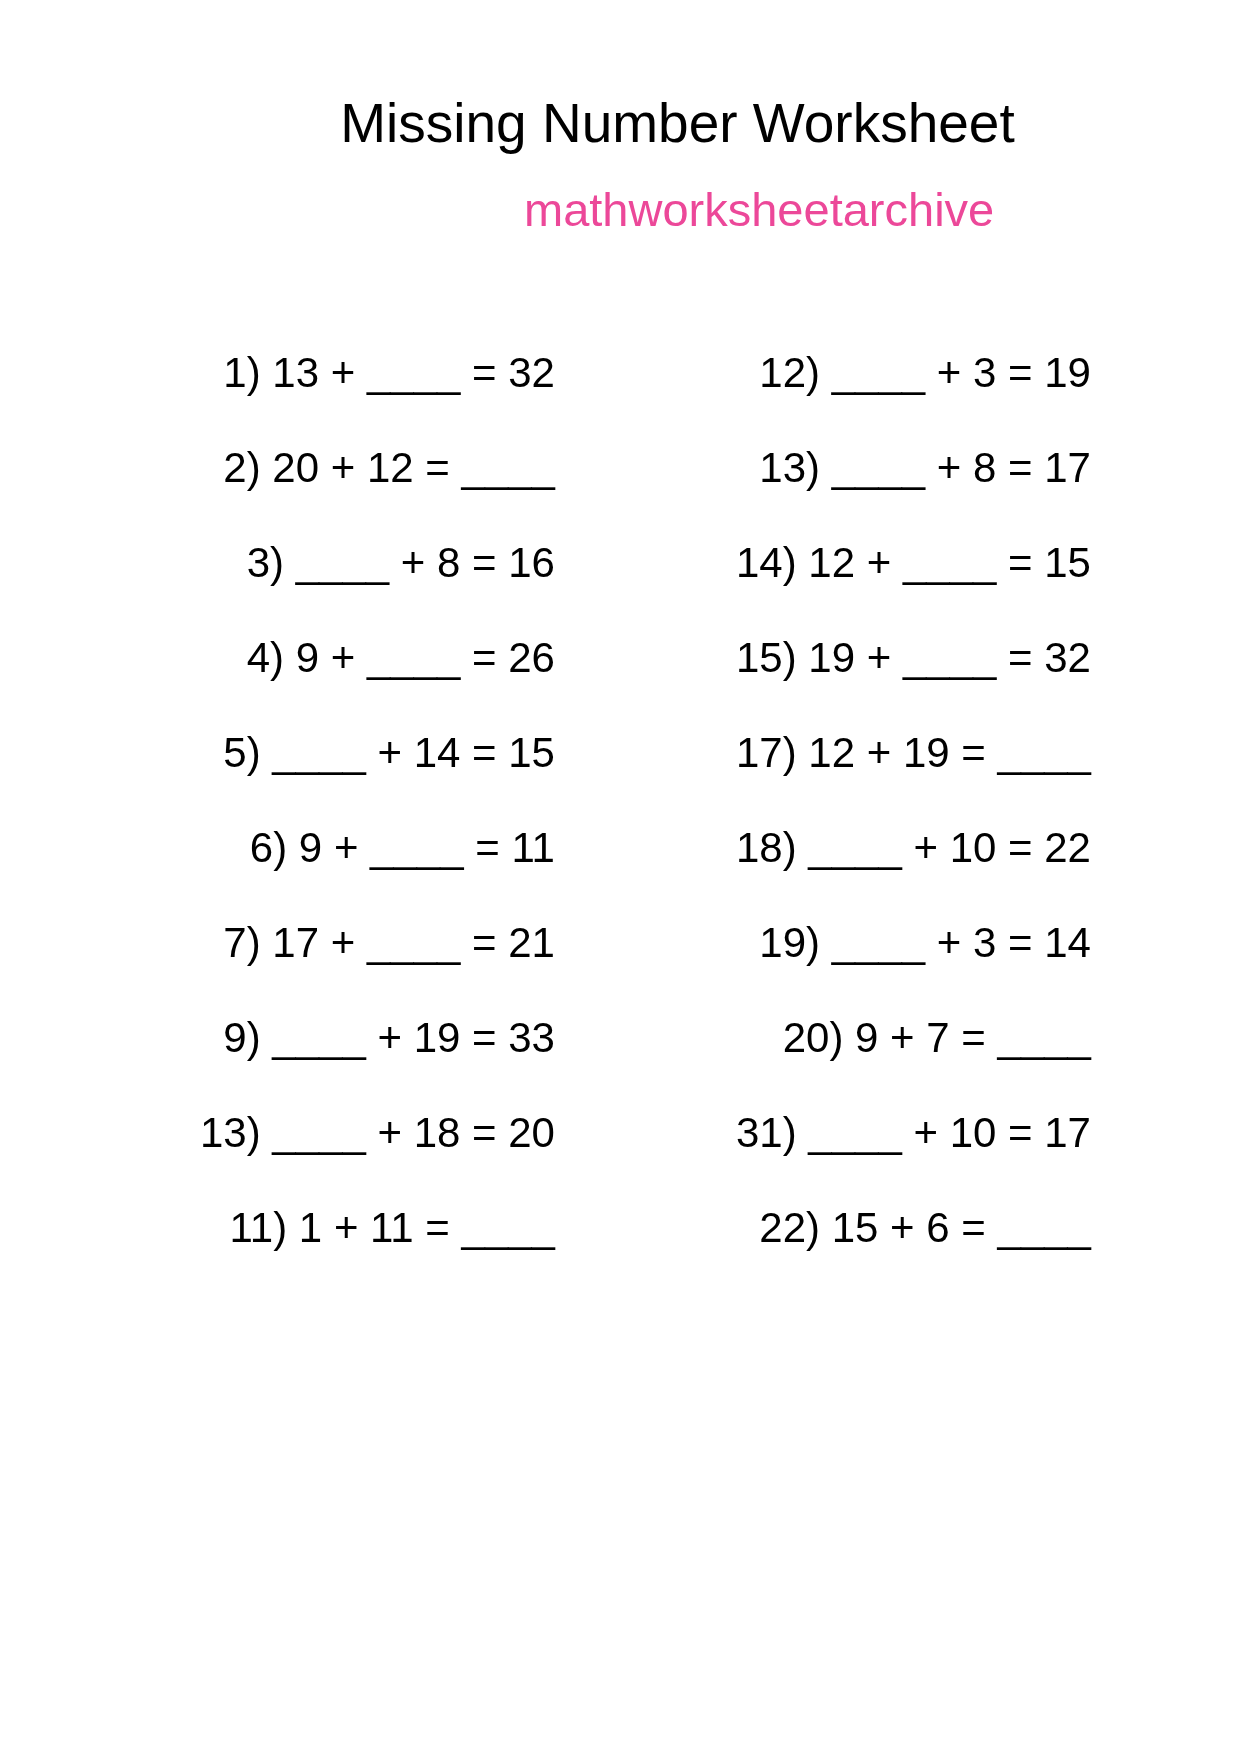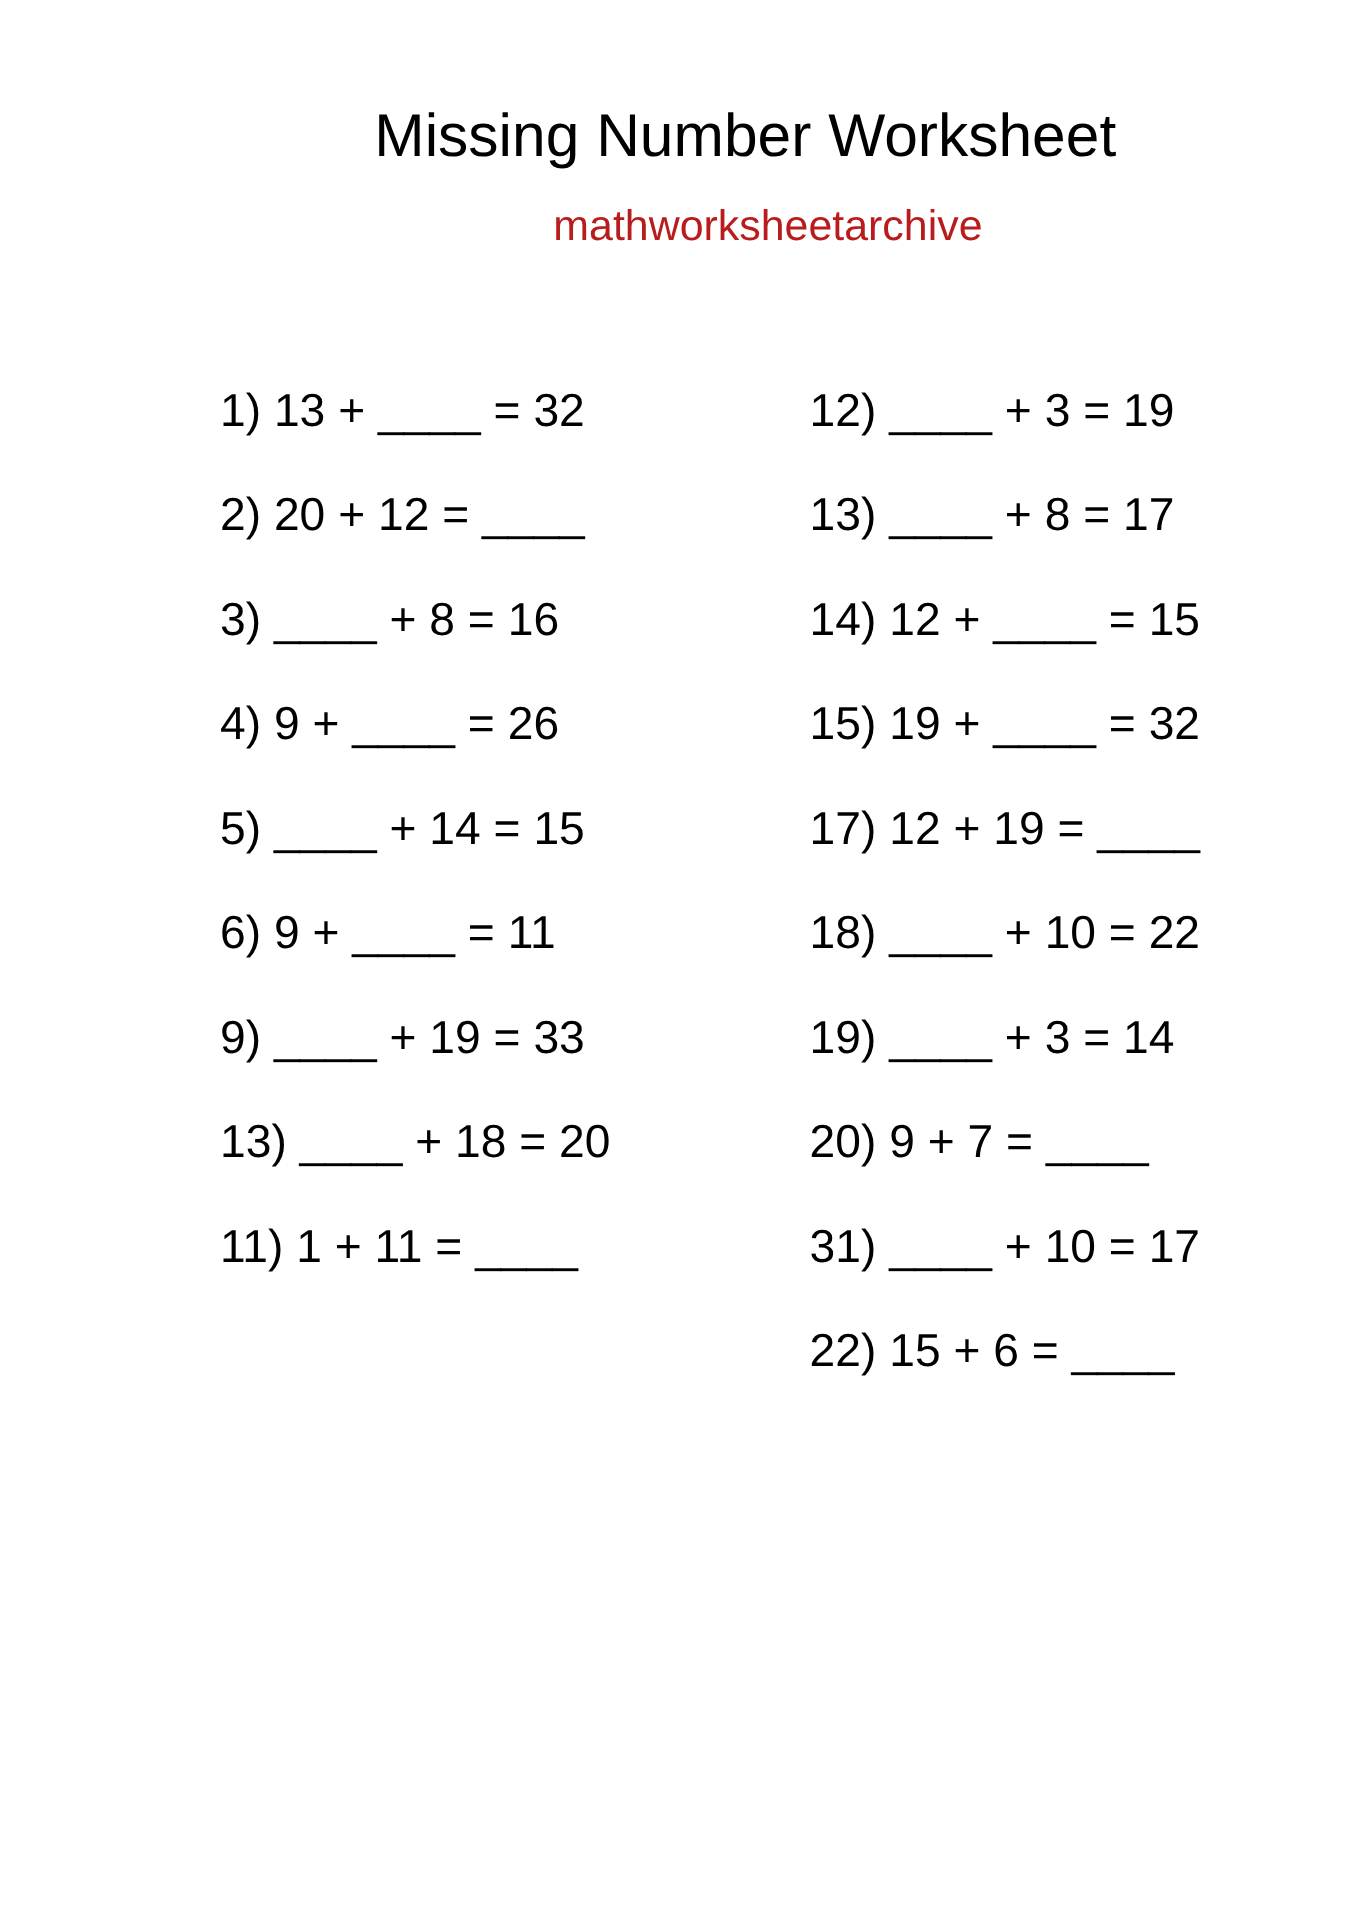--- a/index.html
+++ b/index.html
@@ -1,39 +1,40 @@
 <!DOCTYPE html>
 <html><head>
 <meta charset="utf-8">
 <style>
   html, body { margin: 0; padding: 0; background: #ffffff; }
   body { width: 1240px; height: 1754px; position: relative; overflow: hidden;
          font-family: "Liberation Sans", sans-serif; color: #000; }
   .title { position: absolute; left: 0; width: 1240px; top: 96px; text-align: center;
            font-size: 55px; line-height: 1; padding-left: 0; }
   .title span { display: inline-block; margin-left: 11px; }
-  .subtitle { position: absolute; left: 503px; top: 186px; font-size: 39px; color: #b91c1c; line-height: 1; }
+  .subtitle { position: absolute; left: 524px; top: 186px; font-size: 47px; color: #ec4899; line-height: 1; }
   .col { position: absolute; top: 352px; }
   .col.left { left: 200px; }
   .col.right { left: 700px; margin-left: 36px; }
-  .problem { height: 95px; font-size: 42px; line-height: 1; white-space: pre; }
+  .problem { height: 95px; font-size: 42px; line-height: 1; white-space: pre; text-align: right; }
 </style>
 </head>
 <body>
 
 <div class="title" style="left:52px;"><span>Missing Number Worksheet</span></div>
 <div class="subtitle">mathworksheetarchive</div>
 
 <div class="col left">
   <div class="problem">1) 13 + ____ = 32</div>
   <div class="problem">2) 20 + 12 = ____</div>
   <div class="problem">3) ____ + 8 = 16</div>
   <div class="problem">4) 9 + ____ = 26</div>
   <div class="problem">5) ____ + 14 = 15</div>
   <div class="problem">6) 9 + ____ = 11</div>
+  <div class="problem">7) 17 + ____ = 21</div>
   <div class="problem">9) ____ + 19 = 33</div>
   <div class="problem">13) ____ + 18 = 20</div>
   <div class="problem">11) 1 + 11 = ____</div>
 </div>
 
 <div class="col right">
   <div class="problem">12) ____ + 3 = 19</div>
   <div class="problem">13) ____ + 8 = 17</div>
   <div class="problem">14) 12 + ____ = 15</div>
   <div class="problem">15) 19 + ____ = 32</div>

